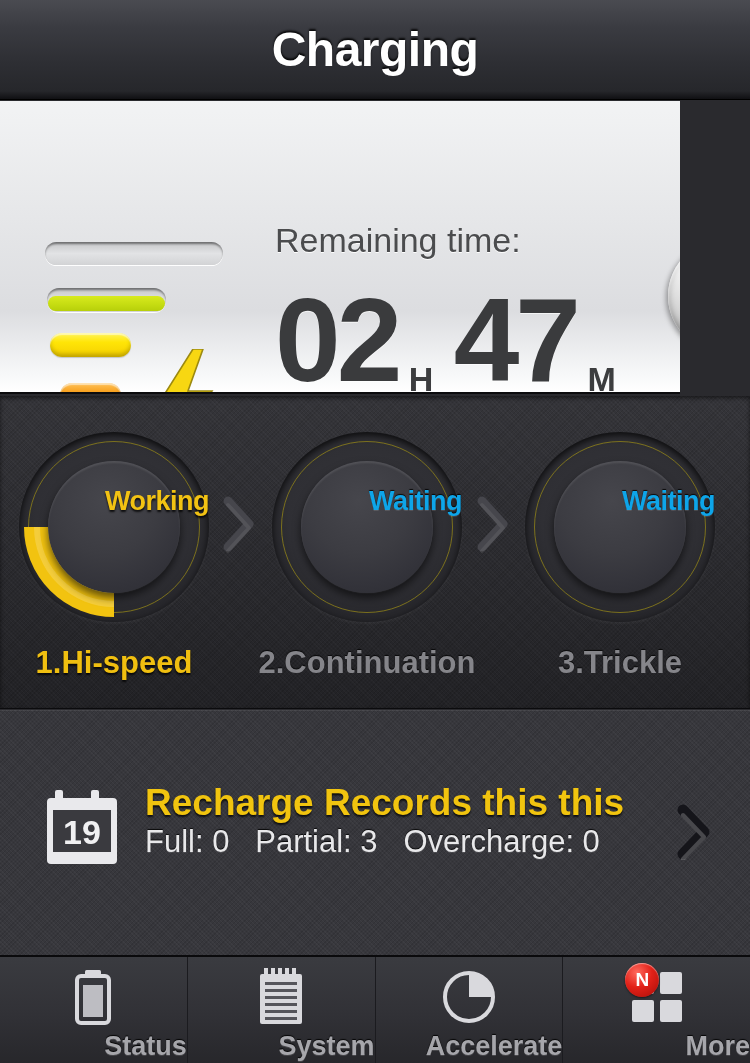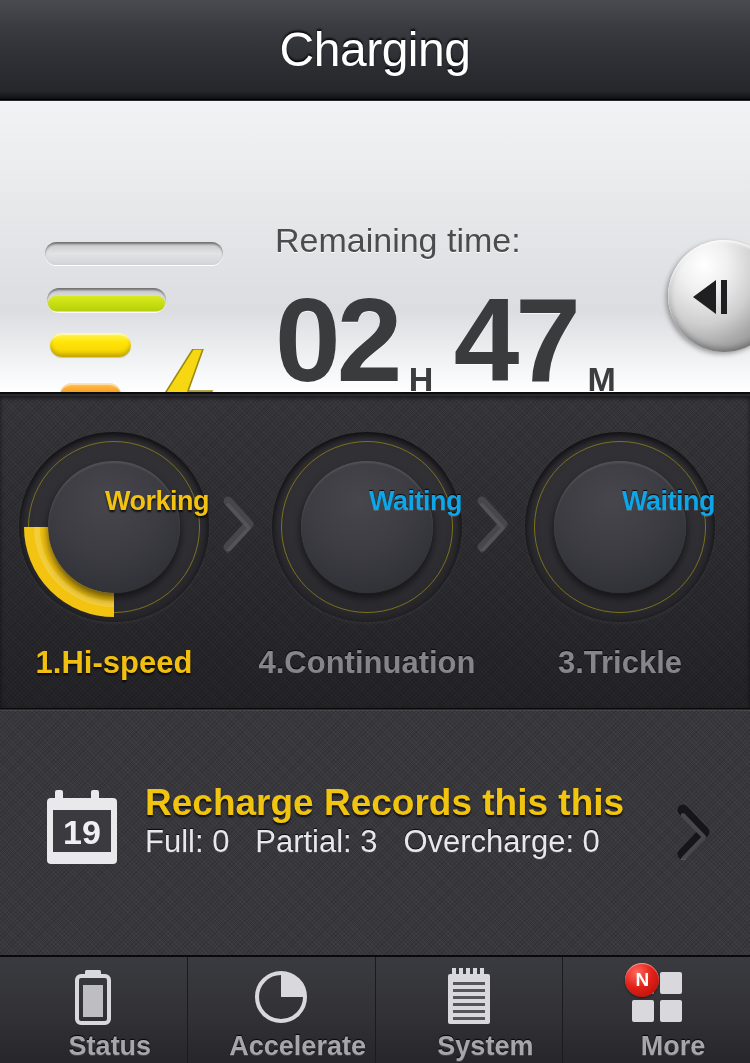--- a/index.html
+++ b/index.html
@@ -12,28 +12,28 @@
   #app{ position:absolute; inset:0; width:750px; height:1063px; background:#2a2a2e; overflow:hidden; }
 
   
   .header{
     position:absolute; left:0; top:0; width:750px; height:100px;
     background:linear-gradient(to bottom,#4a4b51 0%,#3a3b41 28%,#2e2f34 62%,#26272b 92%,#101013 100%);
     border-bottom:1px solid #000;
   }
   .header-title{
     position:absolute; left:0; right:0; top:22px;
-    text-align:center; font-size:48px; font-weight:normal; color:#ffffff;
+    text-align:center; font-size:48px; font-weight:bold; color:#ffffff;
     letter-spacing:-0.5px;
     text-shadow:0 -2px 2px rgba(0,0,0,.85);
   }
 
   
   .panel-top{
-    position:absolute; left:0; top:101px; width:750px; height:293px;
+    position:absolute; left:0; top:101px; width:680px; height:293px;
     background:linear-gradient(to bottom,#f2f3f4 0%,#e6e7e9 40%,#dcdde0 72%,#f7f8f9 94%,#ffffff 100%);
     border-bottom:2px solid #0c0c0e;
     overflow:hidden;
   }
 
   
   .ladder{ position:absolute; left:0; top:0; width:250px; height:293px; }
   .bar{ position:absolute; border-radius:12px; }
   .bar.empty{
     background:linear-gradient(to bottom,#a9aaac 0%,#cfd0d2 18%,#e2e3e5 50%,#d2d3d5 100%);
@@ -142,21 +142,21 @@
     border-top:2px solid #0a0a0c; display:flex;
   }
   .tab{ position:relative; flex:1 1 0; border-right:1px solid #1b1b1f; }
   .tab:last-child{ border-right:none; }
   .tab.active{
     background:linear-gradient(to bottom,#303035 0%,#2a2a2f 55%,#232328 100%);
     box-shadow:inset 0 2px 4px rgba(0,0,0,.5);
   }
   .tab-icon{ position:absolute; left:0; right:0; top:12px; height:56px; display:flex; align-items:center; justify-content:center; }
   .tab-label{
-    position:absolute; left:8px; right:0; top:74px; text-align:center;
+    position:absolute; left:8px; right:0; top:74px; text-align:right;
     font-size:27px; font-weight:bold; color:#a6a6ab;
     text-shadow:0 -1px 1px rgba(0,0,0,.9), 0 1px 0 rgba(255,255,255,.14);
     margin-left:25px;
   }
   .tab.active .tab-label{ color:#66cc14; text-shadow:0 0 8px rgba(102,204,20,.55), 0 -1px 1px rgba(0,0,0,.85); }
   .badge{
     position:absolute; left:62px; top:6px; width:34px; height:34px; border-radius:50%;
     background:radial-gradient(circle at 35% 28%, #ff6a5e 0%, #e22118 45%, #a80d08 100%);
     box-shadow:inset 0 1px 1px rgba(255,255,255,.5), 0 1px 2px rgba(0,0,0,.5);
     color:#fff; font-size:19px; font-weight:bold; line-height:34px; text-align:center;
@@ -227,21 +227,21 @@
     <polyline points="6,6 27,29 6,52" fill="none" stroke="#46464c" stroke-width="9" stroke-linecap="round" stroke-linejoin="round"></polyline>
     <polyline points="6,10 27,33 6,56" fill="none" stroke="rgba(255,255,255,.07)" stroke-width="4" stroke-linecap="round" stroke-linejoin="round"></polyline>
   </svg>
 
   <div class="stage" style="left:272px;">
     <div class="dial"></div>
     <div class="dial-ring"></div>
     <div class="dial-knob"></div>
     <div class="dial-text off">Waiting</div>
   </div>
-  <div class="stage-label off" style="left:237px;">4.Continuation</div>
+  <div class="stage-label off" style="left:237px;">2.Continuation</div>
 
   <svg class="chev" style="left:476px;" viewBox="0 0 36 58">
     <polyline points="6,6 27,29 6,52" fill="none" stroke="#46464c" stroke-width="9" stroke-linecap="round" stroke-linejoin="round"></polyline>
     <polyline points="6,10 27,33 6,56" fill="none" stroke="rgba(255,255,255,.07)" stroke-width="4" stroke-linecap="round" stroke-linejoin="round"></polyline>
   </svg>
 
   <div class="stage" style="left:525px;">
     <div class="dial"></div>
     <div class="dial-ring"></div>
     <div class="dial-knob"></div>
@@ -276,30 +276,20 @@
       <div class="tab-icon">
         <svg width="46" height="56" viewBox="0 0 46 56">
           <rect x="15" y="1" width="16" height="6" rx="1.5" fill="#d9d9dd"></rect>
           <rect x="7" y="7" width="32" height="47" rx="4" fill="none" stroke="#d9d9dd" stroke-width="4"></rect>
           <rect x="13" y="16" width="20" height="32" fill="#bdbdc2"></rect>
         </svg>
       </div>
       <div class="tab-label">Status</div>
     </div>
 
-
-    <div class="tab">
-      <div class="tab-icon">
-        <svg width="56" height="56" viewBox="0 0 56 56">
-          <circle cx="28" cy="28" r="24" fill="none" stroke="#d9d9dd" stroke-width="4"></circle>
-          <path d="M28 28 L28 4 A24 24 0 0 1 52 28 Z" fill="#d9d9dd"></path>
-        </svg>
-      </div>
-      <div class="tab-label">Accelerate</div>
-    </div>
 
     <div class="tab">
       <div class="tab-icon">
         <svg width="48" height="58" viewBox="0 0 48 58">
           <rect x="3" y="6" width="42" height="50" rx="2" fill="#d9d9dd"></rect>
           <g fill="#d9d9dd">
             <rect x="7" y="0" width="4" height="8"></rect>
               <rect x="14" y="0" width="4" height="8"></rect>
             <rect x="21" y="0" width="4" height="8"></rect>
               <rect x="28" y="0" width="4" height="8"></rect>
@@ -313,20 +303,30 @@
             <rect x="8" y="42" width="32" height="3"></rect>
               <rect x="8" y="49" width="32" height="3"></rect>
           </g>
         </svg>
       </div>
       <div class="tab-label">System</div>
     </div>
 
     <div class="tab">
       <div class="tab-icon">
+        <svg width="56" height="56" viewBox="0 0 56 56">
+          <circle cx="28" cy="28" r="24" fill="none" stroke="#d9d9dd" stroke-width="4"></circle>
+          <path d="M28 28 L28 4 A24 24 0 0 1 52 28 Z" fill="#d9d9dd"></path>
+        </svg>
+      </div>
+      <div class="tab-label">Accelerate</div>
+    </div>
+
+    <div class="tab">
+      <div class="tab-icon">
         <svg width="54" height="54" viewBox="0 0 54 54">
           <rect x="2" y="2" width="22" height="22" rx="2" fill="#d9d9dd"></rect>
           <rect x="30" y="2" width="22" height="22" rx="2" fill="#d9d9dd"></rect>
           <rect x="2" y="30" width="22" height="22" rx="2" fill="#d9d9dd"></rect>
           <rect x="30" y="30" width="22" height="22" rx="2" fill="#d9d9dd"></rect>
         </svg>
       </div>
       <div class="badge">N</div>
       <div class="tab-label">More</div>
     </div>

